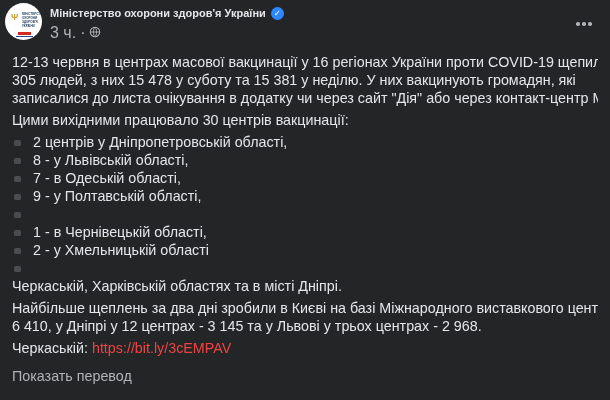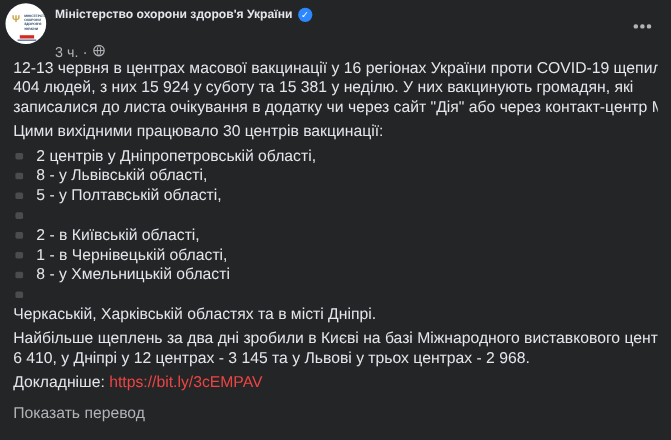--- a/index.html
+++ b/index.html
@@ -25,21 +25,21 @@
   .av-blue{position:absolute;left:11px;bottom:3px;width:17px;height:1px;background:#2a4d8f;}
 
   .header-text{margin-left:8px;padding-top:2px;min-width:0;}
   .name-row{display:flex;align-items:center;gap:5px;}
   .page-name{font-size:11px;font-weight:bold;color:#e4e6eb;line-height:17px;cursor:pointer;}
   .badge{
     width:13px;height:13px;border-radius:50%;background:#2d88ff;flex:0 0 auto;
     display:flex;align-items:center;justify-content:center;
   }
   .badge span{color:#fff;font-size:8.5px;font-weight:bold;line-height:13px;}
-  .meta-row{display:flex;align-items:center;gap:4px;margin-top:18px;color:#b0b3b8;font-size:13px;line-height:14px;}
+  .meta-row{display:flex;align-items:center;gap:4px;margin-top:4px;color:#b0b3b8;font-size:16px;line-height:14px;}
   .meta-row .ts{cursor:pointer;}
   .globe{display:inline-block;}
 
   .more-btn{
     position:absolute;right:14px;top:15px;width:24px;height:18px;
     display:flex;align-items:center;justify-content:center;gap:2.5px;cursor:pointer;
   }
   .more-btn i{width:3.5px;height:3.5px;border-radius:50%;background:#b0b3b8;display:block;}
 
   
@@ -98,45 +98,45 @@
       <i></i>
         <i></i>
         <i></i>
     </div>
   </div>
 
   <div class="content">
 
     <div class="para">
       <div class="line">12-13 червня в центрах масової вакцинації у 16 регіонах України проти COVID-19 щепили 31</div>
-      <div class="line">404 людей, з них 15 924 у суботу та 15 381 у неділю. У них вакцинують громадян, які</div>
+      <div class="line">305 людей, з них 15 478 у суботу та 15 381 у неділю. У них вакцинують громадян, які</div>
       <div class="line">записалися до листа очікування в додатку чи через сайт "Дія" або через контакт-центр МОЗ.</div>
     </div>
 
     <div class="para">
       <div class="line">Цими вихідними працювало 30 центрів вакцинації:</div>
     </div>
 
     <div class="bullets">
       <div class="bullet-line"><span class="bullet-marker"></span><span>2 центрів у Дніпропетровській області,</span></div>
       <div class="bullet-line"><span class="bullet-marker"></span><span>8 - у Львівській області,</span></div>
-      <div class="bullet-line"><span class="bullet-marker"></span><span>5 - у Полтавській області,</span></div>
+      <div class="bullet-line"><span class="bullet-marker"></span><span>7 - в Одеській області,</span></div>
+      <div class="bullet-line"><span class="bullet-marker"></span><span>9 - у Полтавській області,</span></div>
       <div class="bullet-line"><span class="bullet-marker"></span></div>
-      <div class="bullet-line"><span class="bullet-marker"></span><span>2 - в Київській області,</span></div>
       <div class="bullet-line"><span class="bullet-marker"></span><span>1 - в Чернівецькій області,</span></div>
-      <div class="bullet-line"><span class="bullet-marker"></span><span>8 - у Хмельницькій області</span></div>
+      <div class="bullet-line"><span class="bullet-marker"></span><span>2 - у Хмельницькій області</span></div>
       <div class="bullet-line"><span class="bullet-marker"></span></div>
       <div class="line">Черкаській, Харківській областях та в місті Дніпрі.</div>
     </div>
 
     <div class="para p3">
       <div class="line">Найбільше щеплень за два дні зробили в Києві на базі Міжнародного виставкового центру -</div>
       <div class="line">6 410, у Дніпрі у 12 центрах - 3 145 та у Львові у трьох центрах - 2 968.</div>
     </div>
 
     <div class="link-row">
-      <span>Докладніше:</span>
+      <span>Черкаській:</span>
       <a class="ext-link">https://bit.ly/3cEMPAV</a>
     </div>
 
     <div class="translate">Показать перевод</div>
   </div>
 </div>
 
 </body></html>

